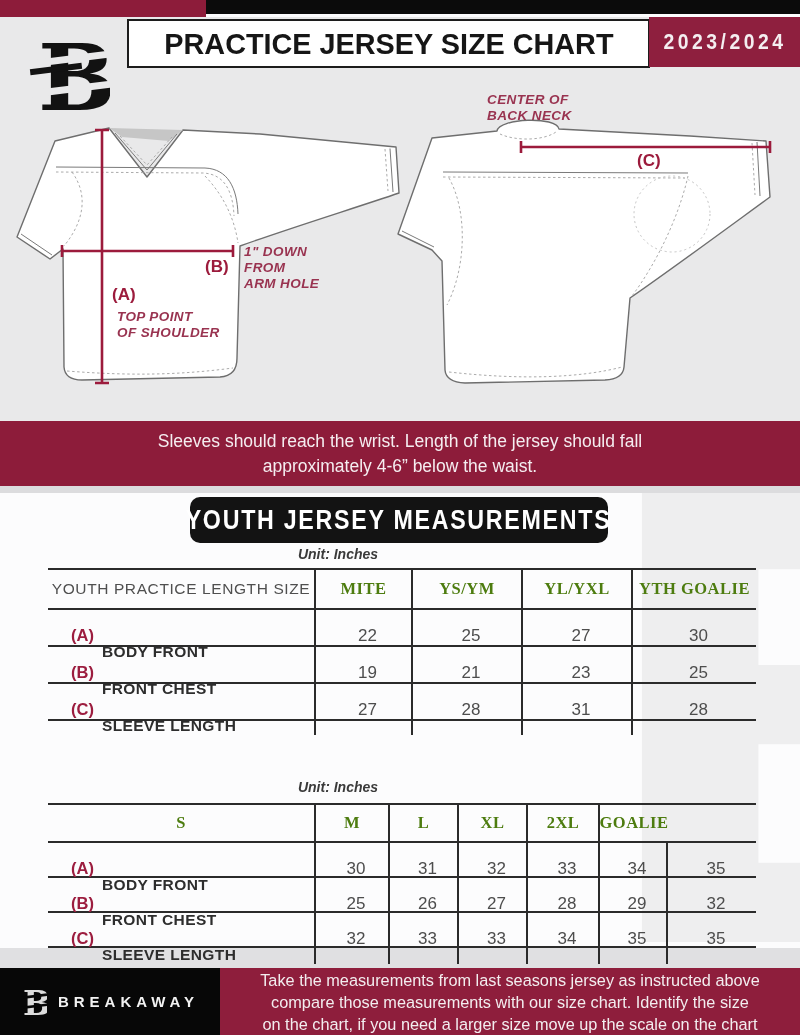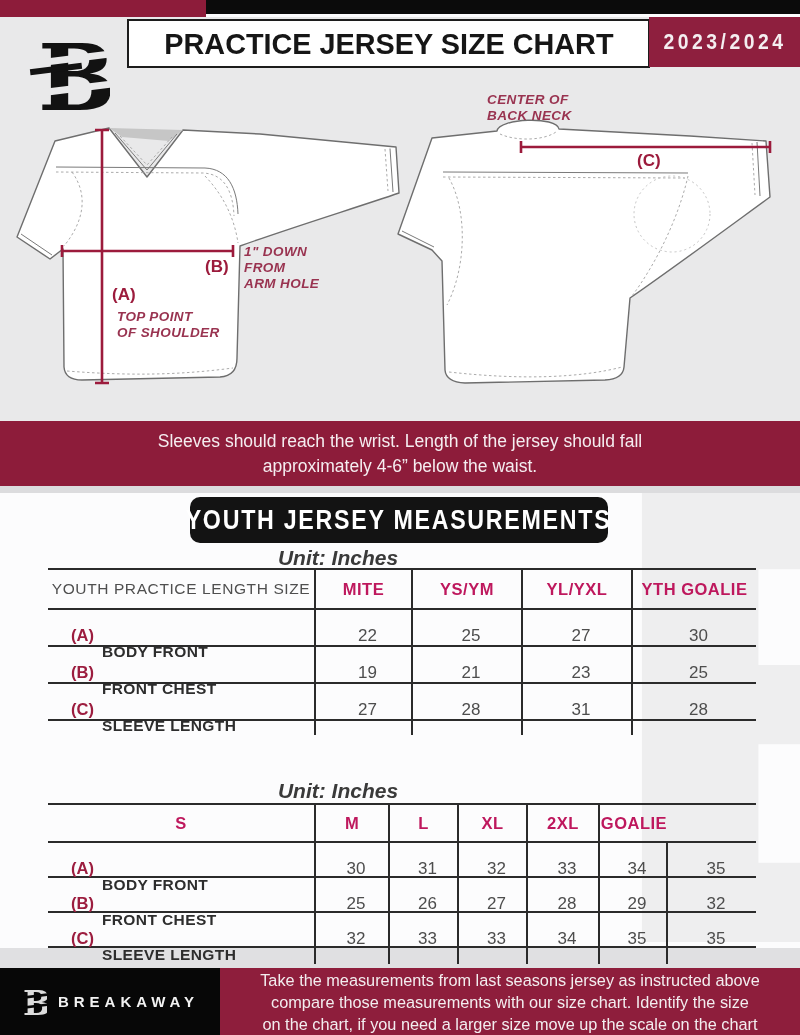--- a/index.html
+++ b/index.html
@@ -44,39 +44,39 @@
                          font-weight:700; font-size:620px; line-height:620px; color:#000; opacity:0.05; }
 
   
   .pill { position:absolute; left:190px; width:418px; height:46px; background:#131313; border-radius:10px;
           display:flex; align-items:center; justify-content:center; }
   .pill span { color:#fff; font-size:27px; font-weight:700; letter-spacing:2px; transform:scaleX(0.86);
                white-space:nowrap; }
   .pill-youth { top:497px; }
   .pill-adult { top:731px; }
   .unit { position:absolute; left:0; width:676px; text-align:center; font-style:italic; font-weight:600;
-          font-size:21px; color:#3a3a3a; }
+          font-size:14px; color:#3a3a3a; }
   .unit-youth { top:546px; }
   .unit-adult { top:779px; }
 
   
   .table { position:absolute; left:48px; width:708px; border-top:2px solid #2b2b2b; z-index:1; }
   .table-youth { top:568px; }
   .table-adult { top:803px; }
   .trow { display:grid; border-bottom:2px solid #2b2b2b; }
   .table-youth .trow { grid-template-columns:268px 97px 110px 110px 123px; }
   .table-adult .trow { grid-template-columns:268px 74px 69px 69px 72px 68px 88px; }
   .trow.thead { height:40px; }
   .trow.tdata { height:37px; }
   .table-adult .trow.thead { height:38px; }
   .table-adult .trow.tdata { height:35px; }
   .tcell { display:flex; align-items:center; justify-content:center; }
   .tcell:not(:last-child) { border-right:2px solid #2b2b2b; }
   .head-label { font-size:15.5px; color:#4f4f4f; letter-spacing:0.6px; }
-  .head-size { font-size:16.5px; font-weight:700; color:#be185d; letter-spacing:0.5px; }
+  .head-size { font-size:16.5px; font-weight:700; color:#4d7c0f; letter-spacing:0.5px;font-family:Liberation Serif, serif; }
   .row-label { justify-content:flex-start; padding-left:23px; gap:8px; }
   .row-key { color:#9c1d3f; font-weight:800; font-size:16.5px; }
   .row-name { color:#2d2d2d; font-size:15.5px; font-weight:600; letter-spacing:0.4px;margin-top:33px; }
   .val { font-size:17px; color:#4d4d4d;padding-left:8px; }
 
   
   .prefooter-strip { position:absolute; left:0; top:948px; width:800px; height:20px; background:#e0e0e2; }
   .footer { position:absolute; left:0; top:968px; width:800px; height:67px; display:flex; }
   .footer-brandbox { width:220px; height:67px; background:#070707; display:flex; align-items:center;
                      justify-content:center; gap:11px; }

